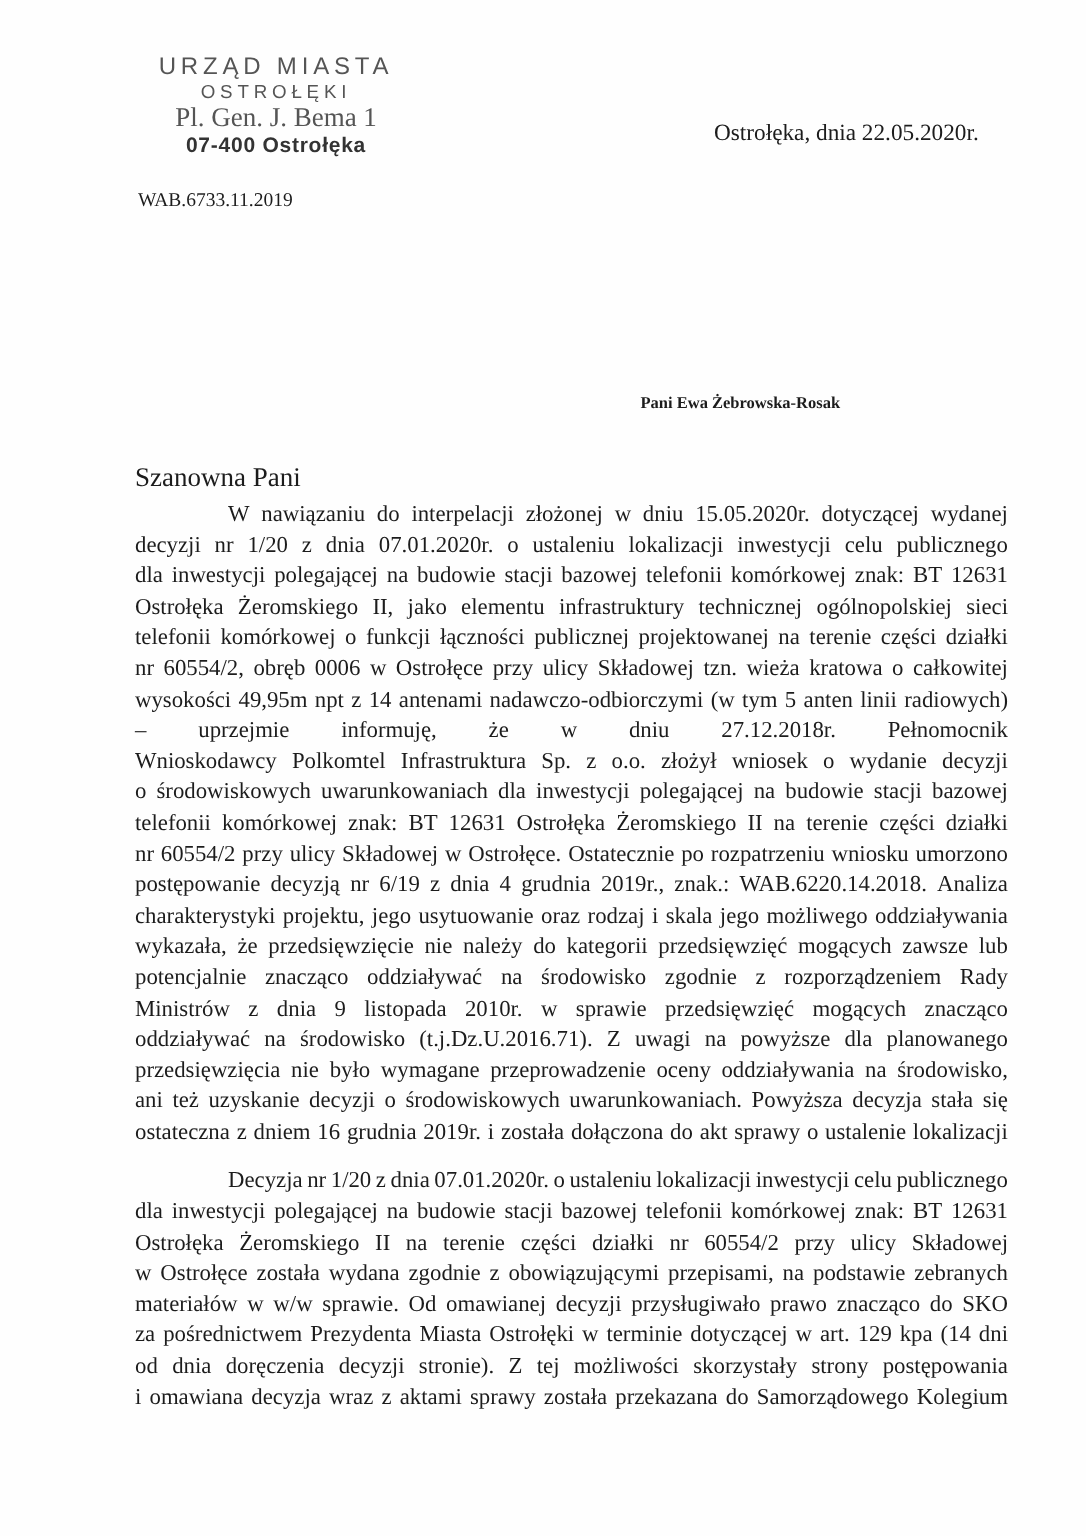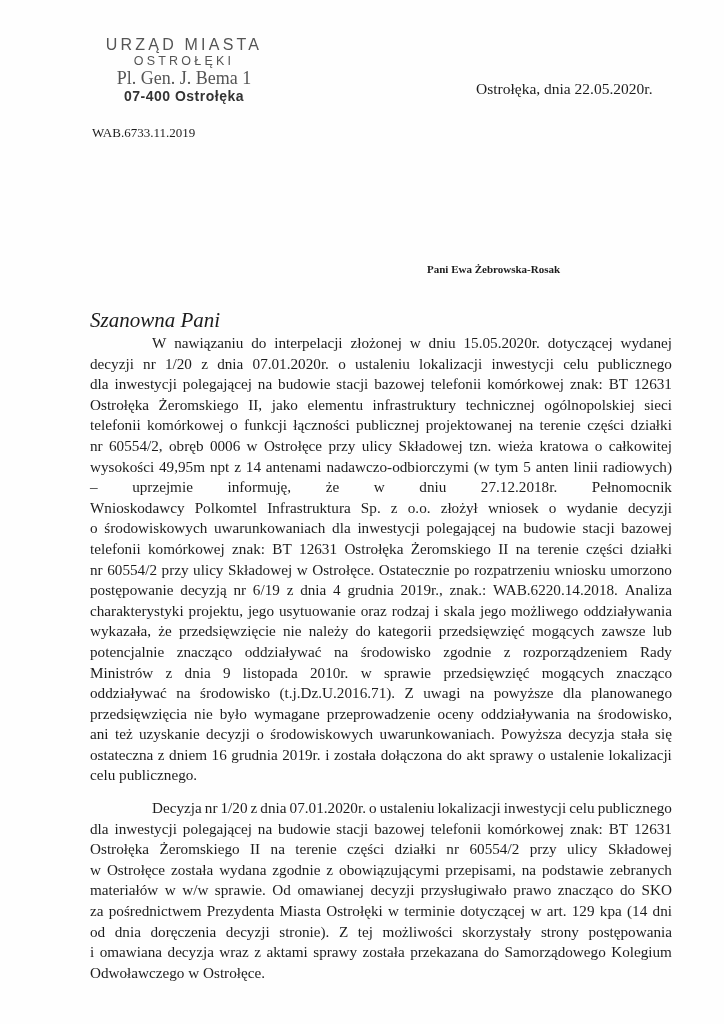--- a/index.html
+++ b/index.html
@@ -11,21 +11,21 @@
     position: absolute; left: 104px; top: 36px; width: 160px; text-align: center;
     font-family: "Liberation Sans", "DejaVu Sans", sans-serif; color: #3a3a3a;
   }
   .stamp .l1 { font-size: 16px; letter-spacing: 3.2px; line-height: 17px; color: #555; }
   .stamp .l2 { font-size: 12.5px; letter-spacing: 3.2px; line-height: 17px; color: #555; }
   .stamp .l3 { font-size: 18px; line-height: 17px; color: #555; font-family: "Liberation Serif", serif; }
   .stamp .l4 { font-size: 14px; line-height: 18px; letter-spacing: 0.5px; color: #333; font-weight: bold; }
   .date { position: absolute; left: 476px; top: 80px; font-size: 15.5px; }
   .ref { position: absolute; left: 92px; top: 125px; font-size: 13px; }
   .recipient { position: absolute; left: 427px; top: 216px; font-size: 11px; font-weight: bold; line-height: 26px; margin-top: 40px; }
-  .salutation { position: absolute; left: 90px; top: 308px; font-size: 21px; font-style: italic; }
+  .salutation { position: absolute; left: 90px; top: 308px; font-size: 18px; }
   .body-text { position: absolute; left: 90px; top: 333px; width: 582px; font-size: 15.2px; line-height: 20.6px; }
   .line { white-space: nowrap; display: flex; justify-content: space-between; }
   .line.last { justify-content: flex-start; }
   .line.indent { padding-left: 62px; }
   .line span.w { display: inline-block; }
   .para-gap { height: 12px; }
 </style>
 </head>
 <body>
 
@@ -315,21 +315,20 @@
         <span class="w">i</span>
         <span class="w">została</span>
         <span class="w">dołączona</span>
         <span class="w">do</span>
         <span class="w">akt</span>
         <span class="w">sprawy</span>
         <span class="w">o</span>
         <span class="w">ustalenie</span>
         <span class="w">lokalizacji</span>
       </div>
-      <div class="line last">celu publicznego.</div>
     </div>
     <div class="para-gap"></div>
     <div>
       <div class="line indent">
         <span class="w">Decyzja</span>
         <span class="w">nr</span>
         <span class="w">1/20</span>
         <span class="w">z</span>
         <span class="w">dnia</span>
         <span class="w">07.01.2020r.</span>
@@ -431,15 +430,14 @@
         <span class="w">wraz</span>
         <span class="w">z</span>
         <span class="w">aktami</span>
         <span class="w">sprawy</span>
         <span class="w">została</span>
         <span class="w">przekazana</span>
         <span class="w">do</span>
         <span class="w">Samorządowego</span>
         <span class="w">Kolegium</span>
       </div>
-      <div class="line last">Odwoławczego w Ostrołęce.</div>
     </div>
   </div>
 
 </body></html>

